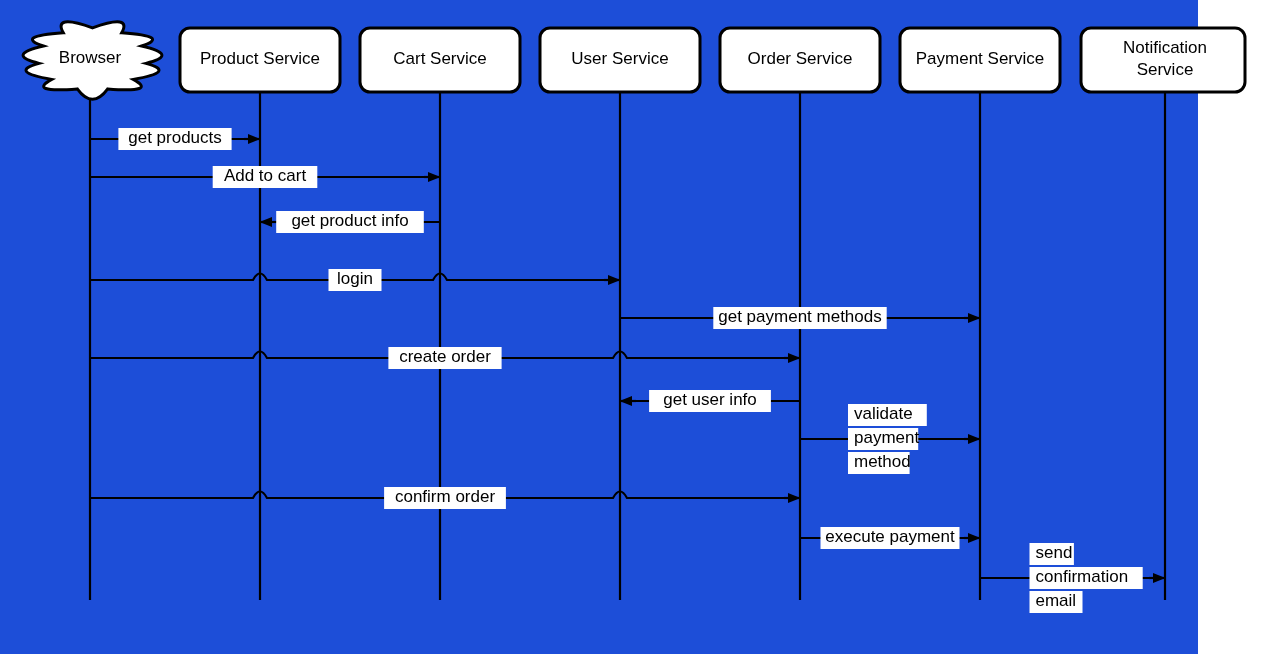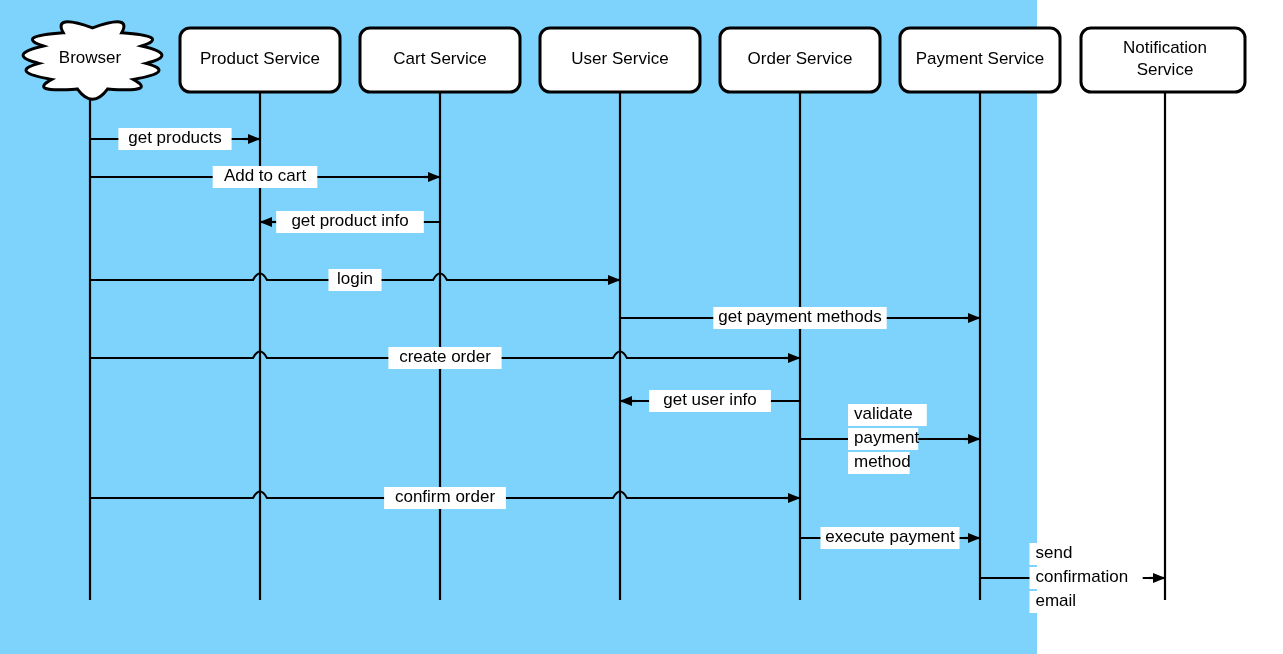--- a/index.html
+++ b/index.html
@@ -8,23 +8,23 @@
     background: #ffffff;
   }
   body {
     width: 1283px;
     height: 654px;
     overflow: hidden;
     font-family: "Liberation Sans", sans-serif;
   }
   #diagram-root {
     position: relative;
-    width: 1037px;
+    width: 1198px;
     height: 654px;
-    background: #7dd3fc;
+    background: #1d4ed8;
   }
   svg#seq-svg {
     display: block;
     width: 1283px;
     height: 654px;
   }
   .participant-shape {
     fill: #ffffff;
     stroke: #000000;
     stroke-width: 3;

